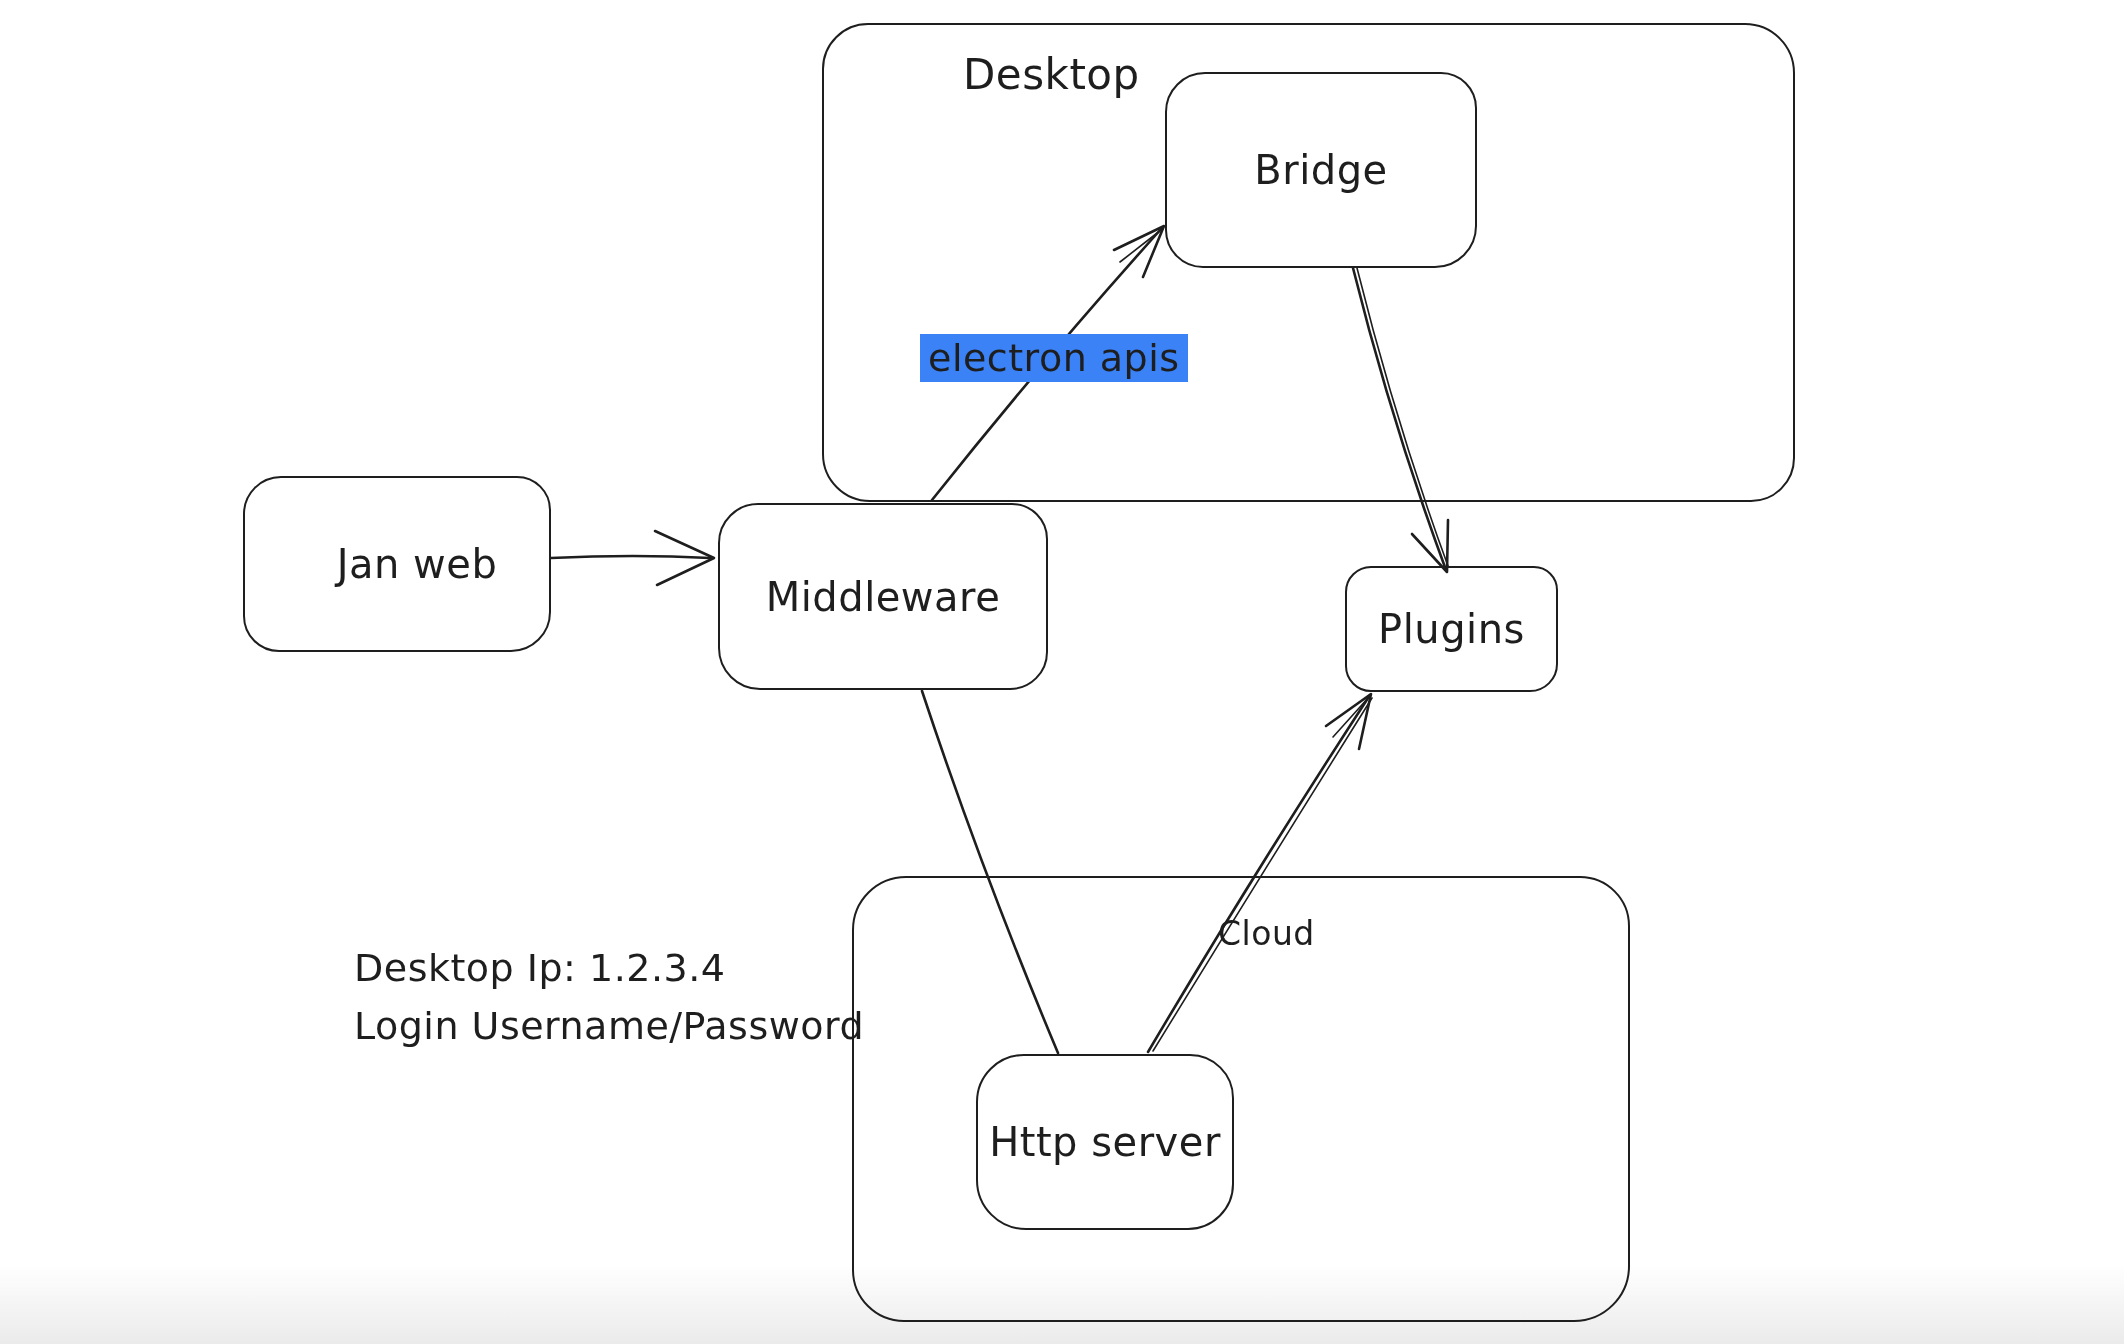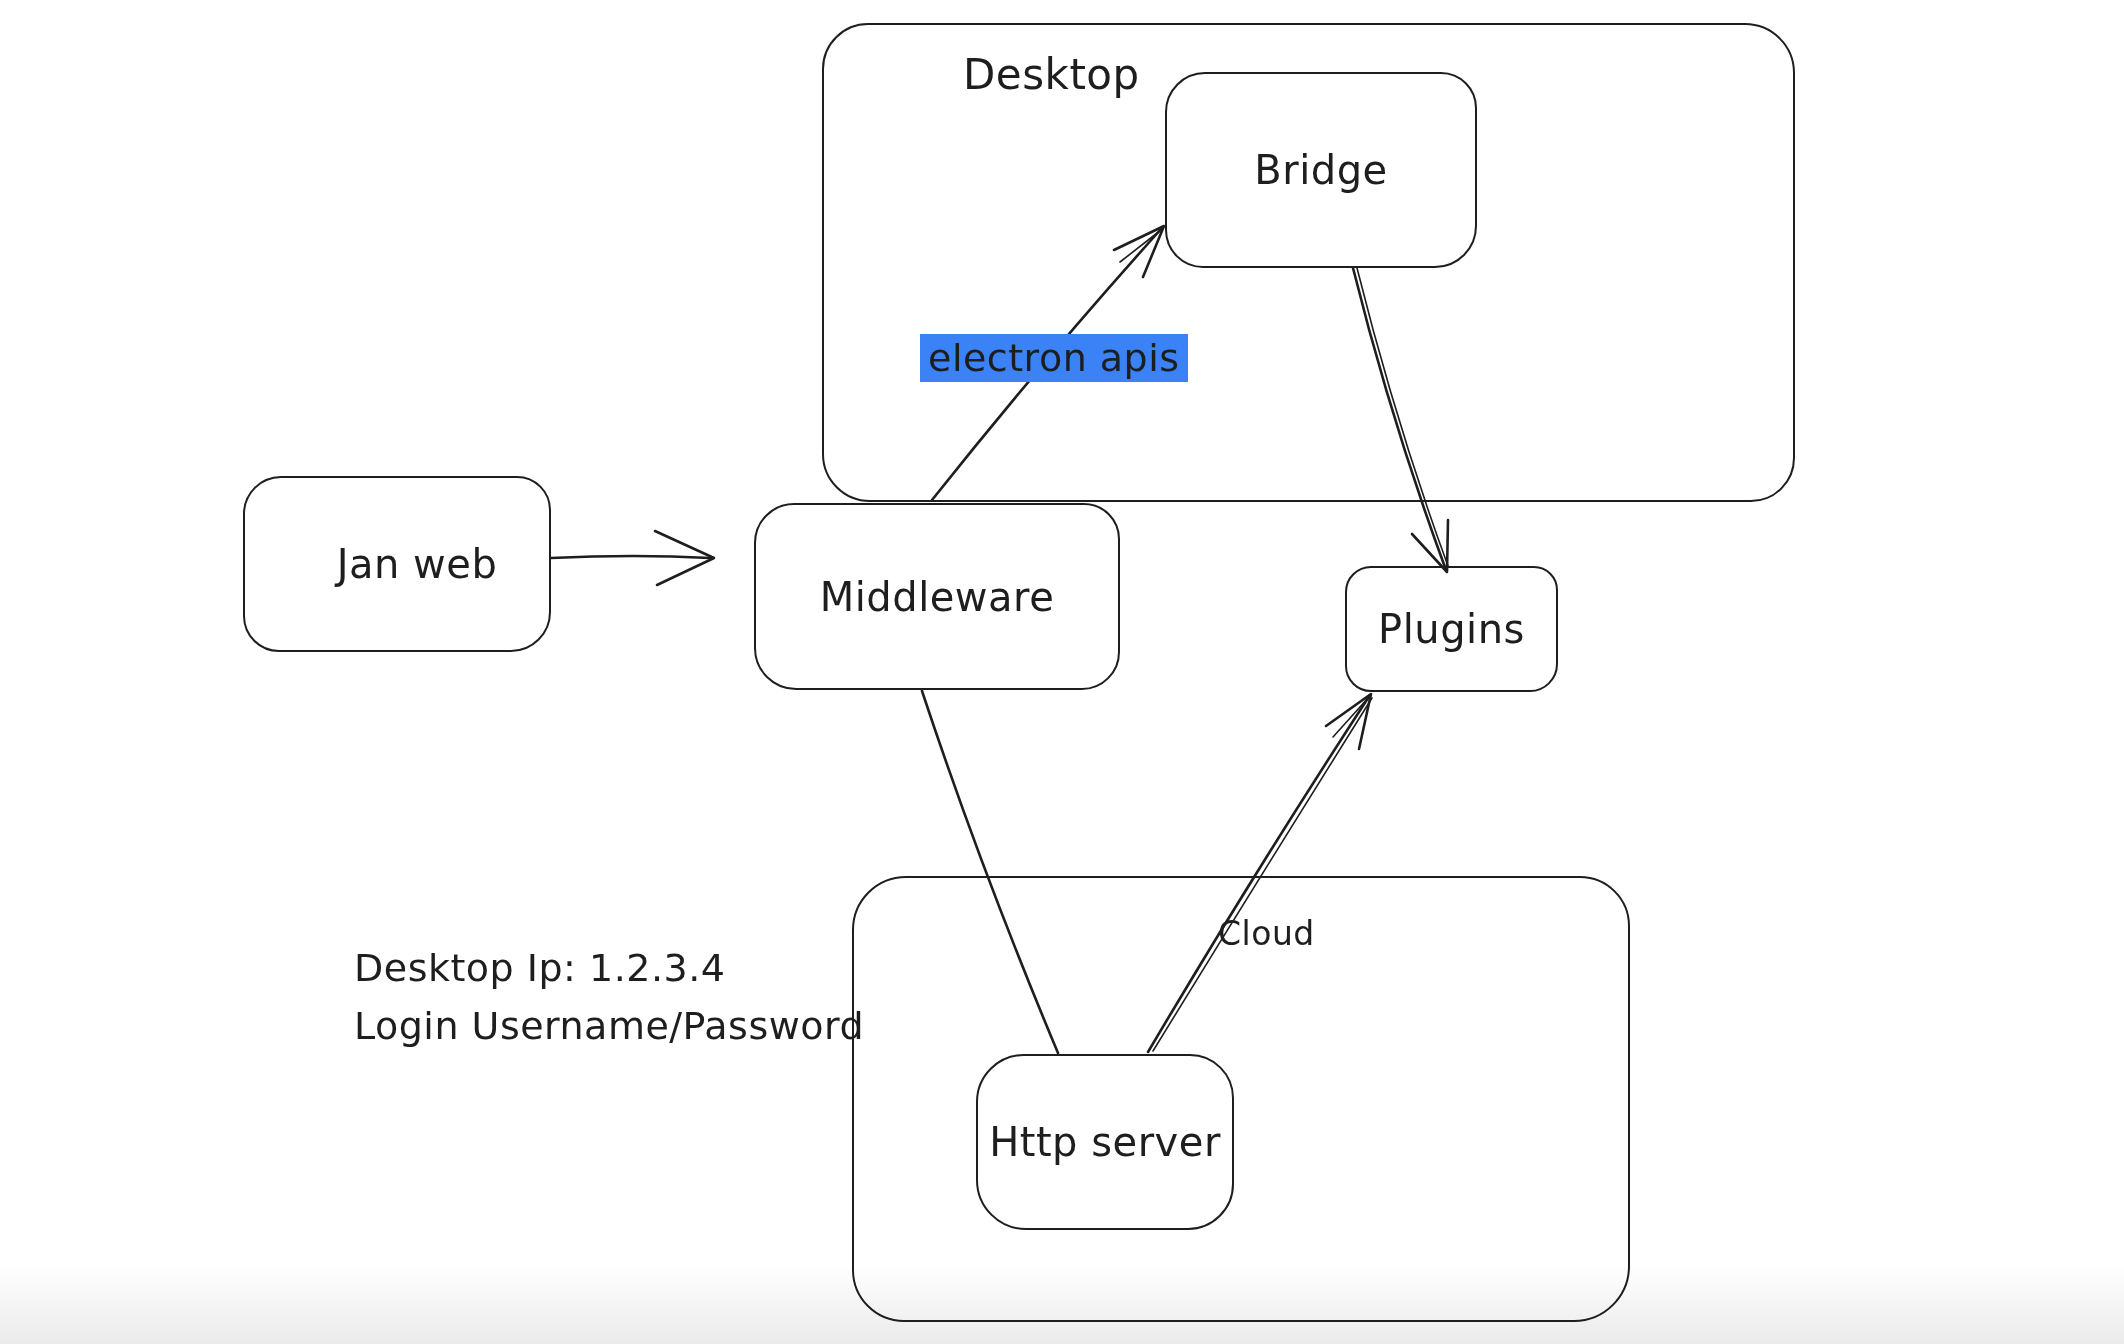--- a/index.html
+++ b/index.html
@@ -60,21 +60,21 @@
     position: absolute;
     z-index: 3;
     font-size: 40px;
     letter-spacing: 0.5px;
     white-space: nowrap;
   }
   
   #desktop   { left: 822px;  top: 23px;   width: 973px; height: 479px; border-radius: 46px 50px 44px 48px; }
   #cloud     { left: 852px;  top: 876px;  width: 778px; height: 446px; border-radius: 54px 50px 56px 52px; }
   #janweb    { left: 243px;  top: 476px;  width: 308px; height: 176px; border-radius: 38px 34px 40px 36px; padding-left: 40px; }
-  #middleware{ left: 718px;  top: 503px;  width: 366px; height: 187px; border-radius: 40px 36px 38px 42px; margin-left: 36px; }
+  #middleware{ left: 718px;  top: 503px;  width: 330px; height: 187px; border-radius: 40px 36px 38px 42px; }
   #bridge    { left: 1165px; top: 72px;   width: 312px; height: 196px; border-radius: 40px 36px 42px 38px; }
   #plugins   { left: 1345px; top: 566px;  width: 213px; height: 126px; border-radius: 26px 24px 28px 26px; }
   #httpserver{ left: 976px;  top: 1054px; width: 258px; height: 176px; border-radius: 48px 44px 46px 50px; }
 
   #desktop-label { left: 963px;  top: 50px;  font-size: 42px; }
   #cloud-label   { left: 1218px; top: 914px; font-size: 33px; }
 
   #label-electron-apis {
     left: 920px; top: 334px;
     font-size: 38px;

